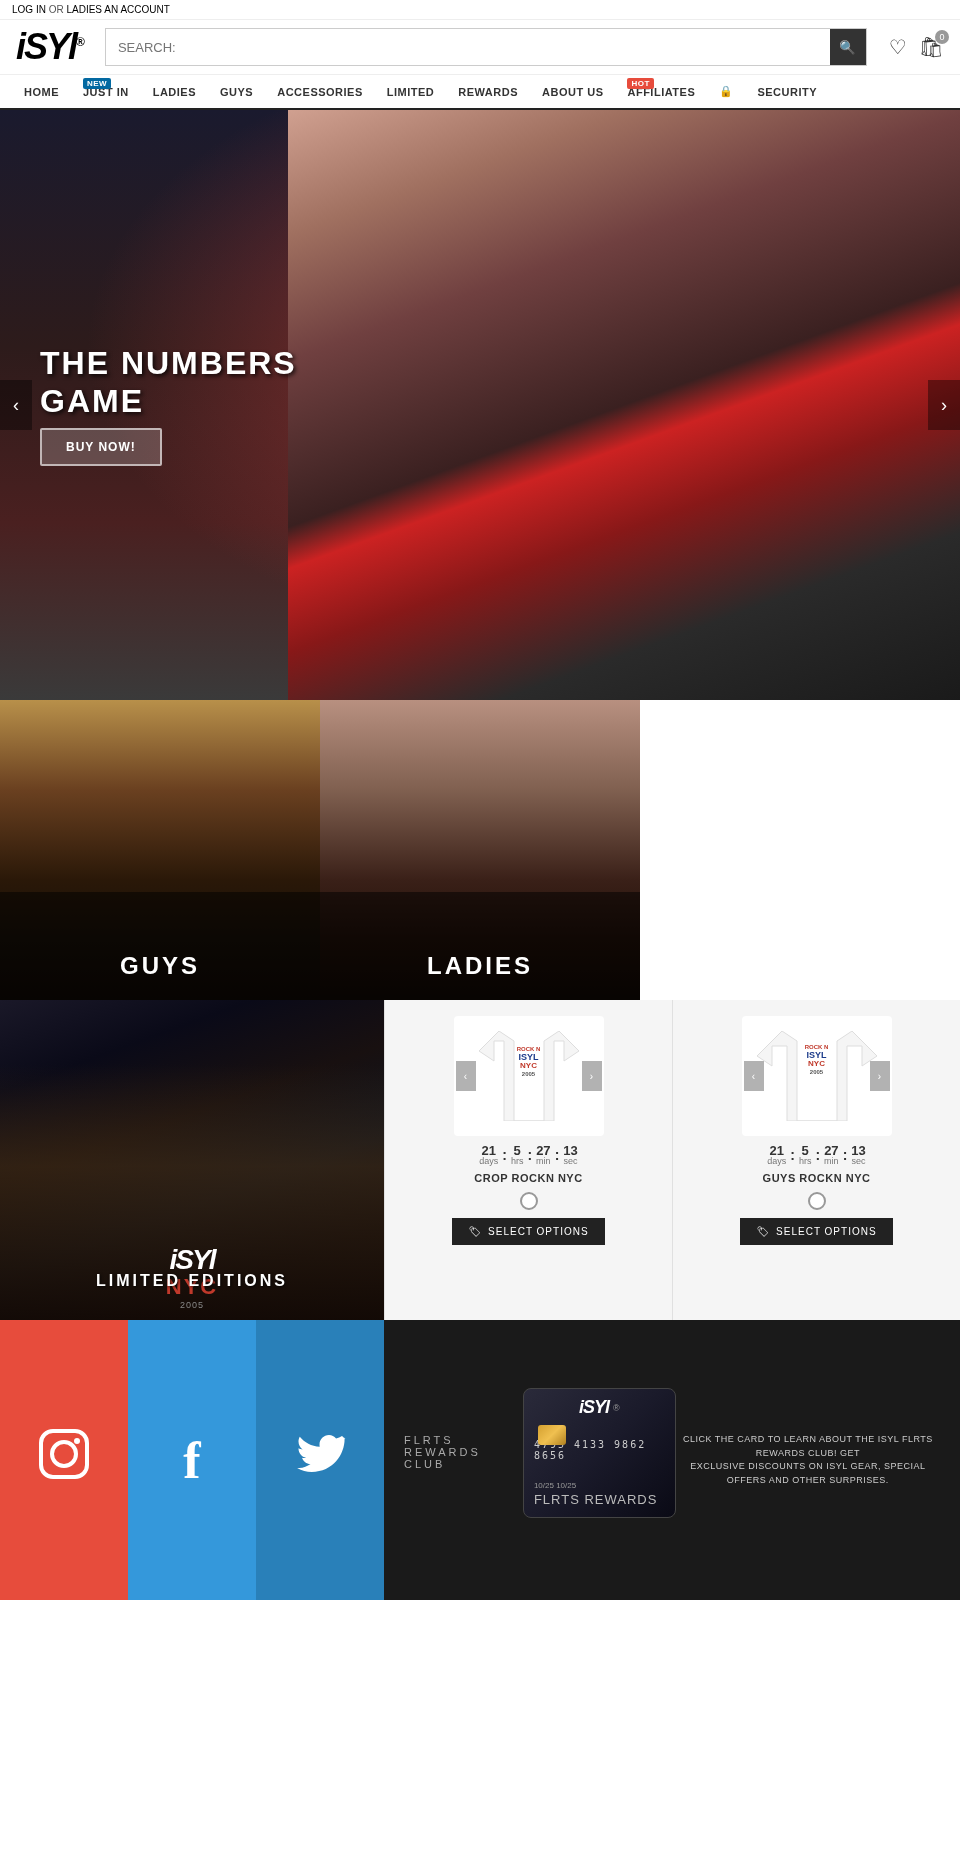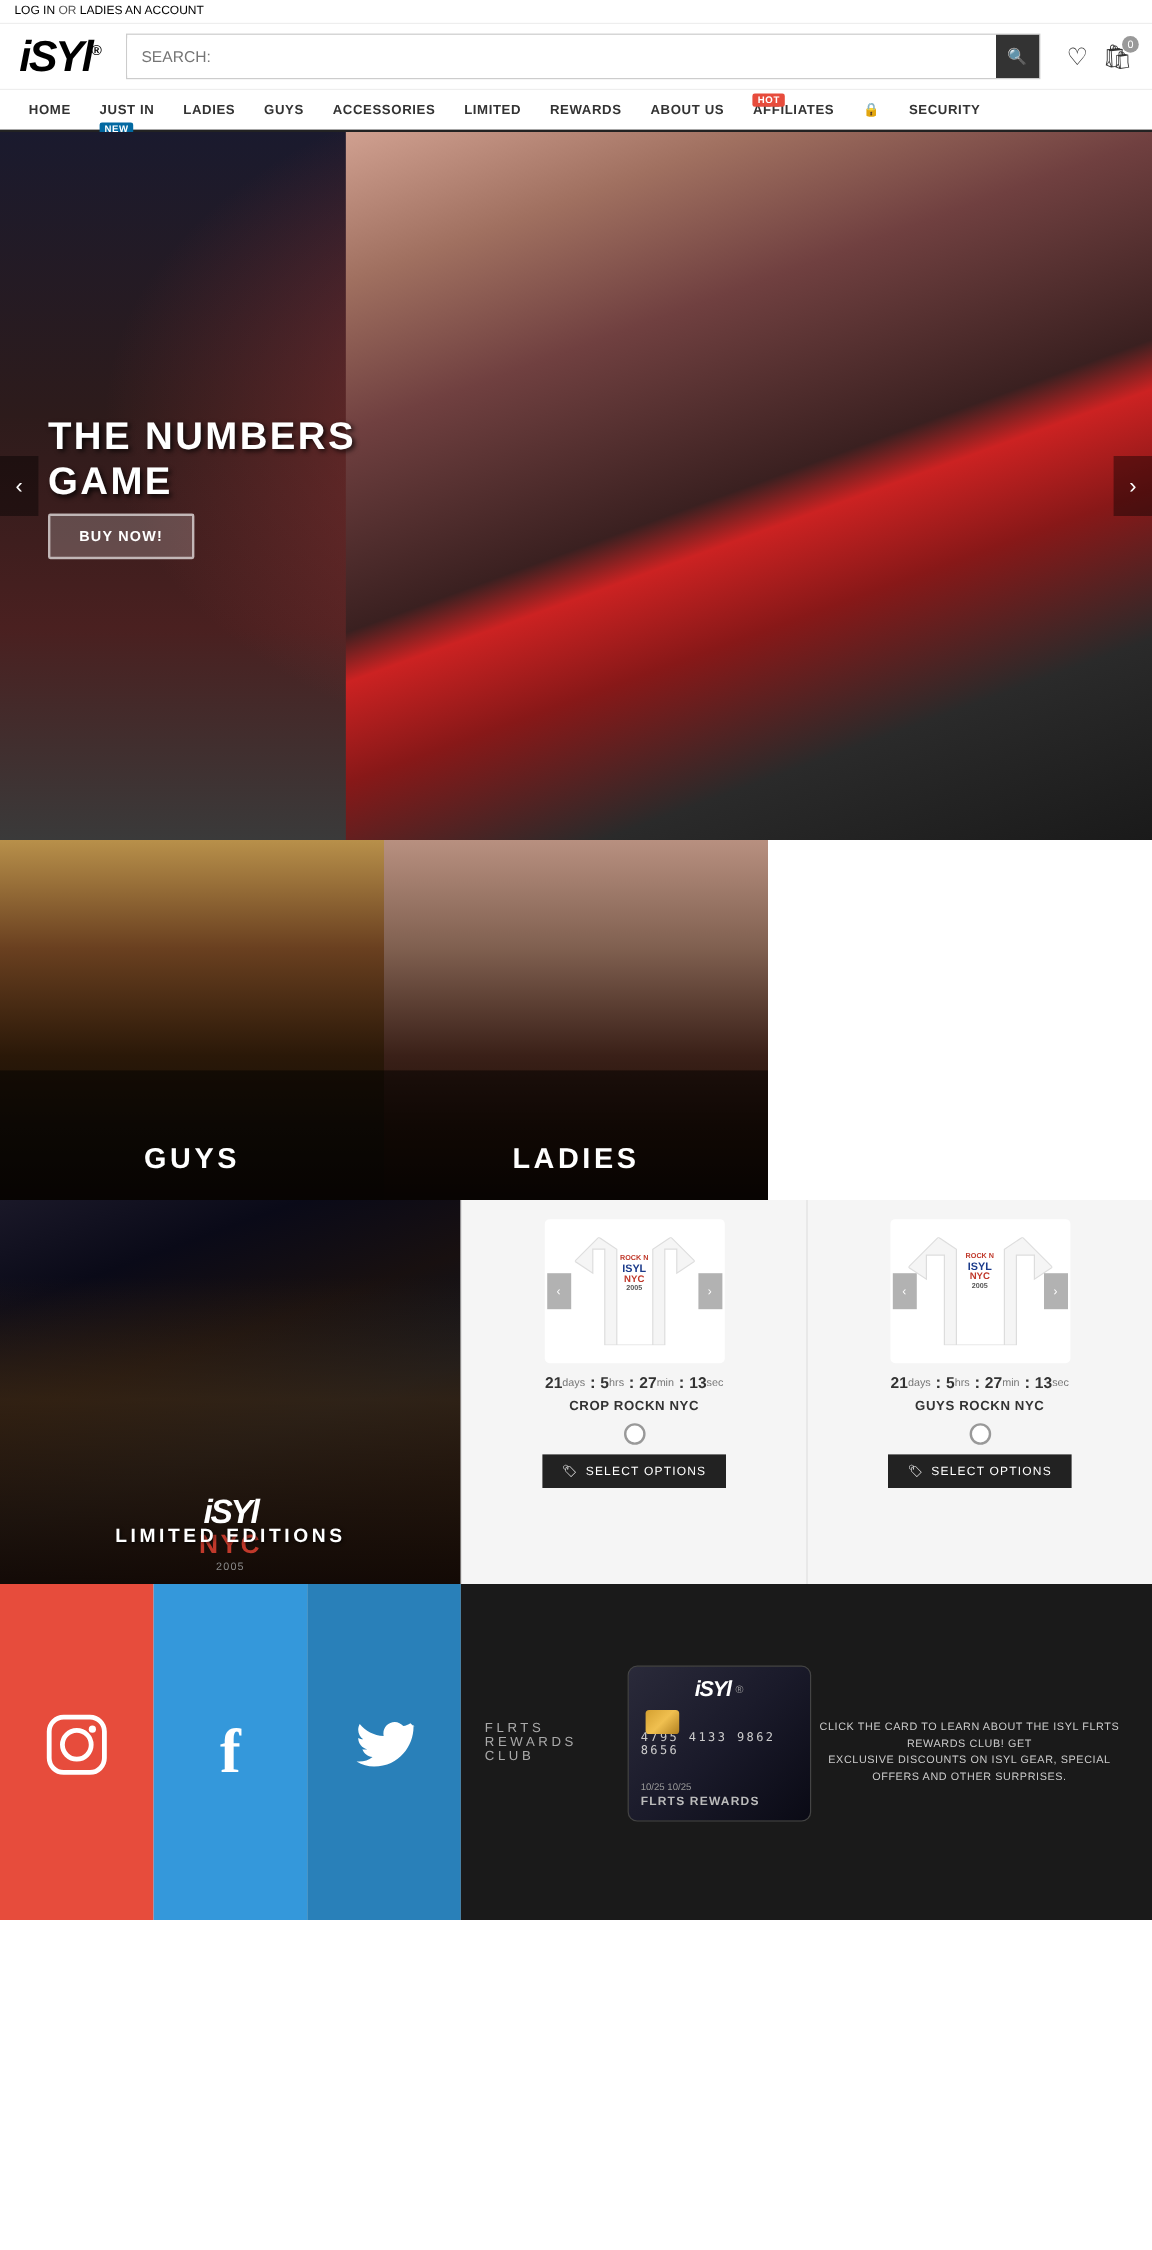--- a/index.html
+++ b/index.html
@@ -110,21 +110,20 @@
     }
     .nav-badge {
       background: #0369a1;
       color: #fff;
       font-size: 8px;
       padding: 1px 4px;
       border-radius: 2px;
       position: absolute;
       top: 2px;
       left: 12px;
-      margin-top: 24px;
     }
     .nav-badge-hot {
       background: #e74c3c;
       color: #fff;
       font-size: 8px;
       padding: 1px 4px;
       border-radius: 2px;
       position: absolute;
       top: 2px;
       left: 12px;
@@ -302,21 +301,21 @@
       font-size: 9px;
       color: #777;
     }
     .countdown-sep {
       font-size: 14px;
       font-weight: bold;
       color: #333;
     }
     .countdown-group {
       display: flex;
-      flex-direction: row;
+      flex-direction: column;
       align-items: center;
       line-height: 1;
     }
     .product-title {
       font-size: 11px;
       font-weight: bold;
       color: #333;
       text-align: center;
       margin-bottom: 8px;
       text-transform: uppercase;
@@ -427,25 +426,24 @@
       letter-spacing: 2px;
       font-family: monospace;
     }
     .rewards-card-dates {
       color: #999;
       font-size: 8px;
       margin-top: 20px;
     }
     .rewards-card-name {
       color: #bbb;
-      font-size: 10px;
+      font-size: 13px;
       margin-top: 2px;
       text-transform: uppercase;
       letter-spacing: 1px;
-      font-weight: bold;
     }
     .rewards-description {
       color: #ccc;
       font-size: 9px;
       text-align: center;
       line-height: 1.5;
       max-width: 320px;
       text-transform: uppercase;
       letter-spacing: 0.5px;
     }

